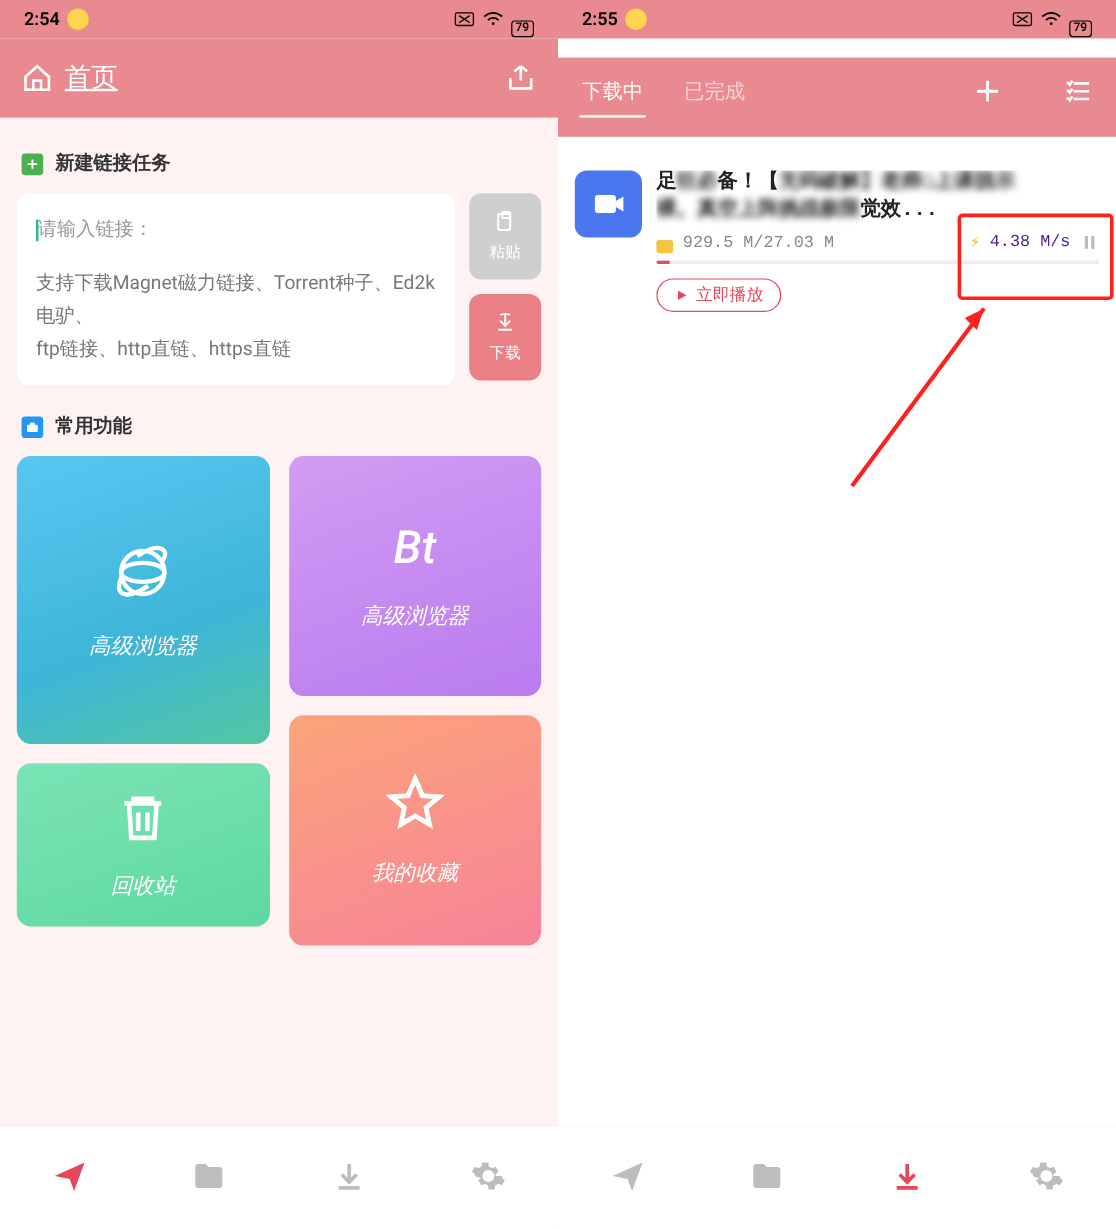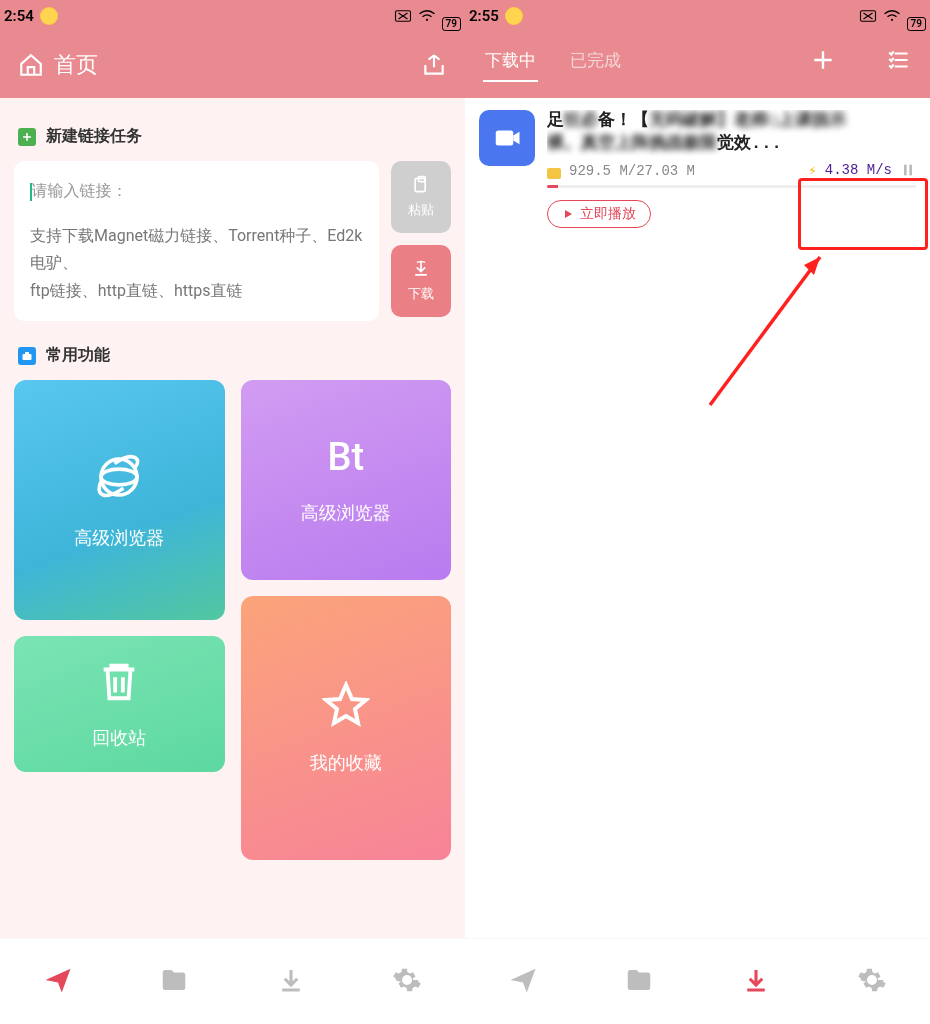--- a/index.html
+++ b/index.html
@@ -12,28 +12,28 @@
   overflow: hidden;
 }
 .phone {
   width: 465px;
   height: 1024px;
   position: relative;
   display: flex;
   flex-direction: column;
   background: #fef2f3;
 }
-.phone-right { background: #fff; }
+.phone-right { background: #fff; gap: 16px; }
 .statusbar {
   height: 32px;
   background: #e88a8f;
   color: #000;
   display: flex;
   align-items: center;
-  padding: 0 4px;
+  padding: 0 20px;
   font-size: 15px;
   font-weight: 600;
 }
 .statusbar .time { flex: 0 0 auto; }
 .statusbar .emoji {
   width: 18px; height: 18px; margin-left: 6px;
   background: radial-gradient(circle, #ffd54f 60%, #ffb300 100%);
   border-radius: 50%;
   display: inline-block;
 }
@@ -42,20 +42,21 @@
   border: 1.5px solid #000; border-radius: 3px;
   font-size: 10px; padding: 0 3px; line-height: 12px; margin-top: 16px;
 }
 .header {
   background: #e88a8f;
   height: 66px;
   display: flex;
   align-items: center;
   padding: 0 18px;
   color: #fff;
+  text-decoration: underline;
 }
 .header .title { font-size: 22px; font-weight: 500; margin-left: 10px; }
 .header .spacer { flex: 1; }
 .icon-svg { display: block; }
 .tabs {
   background: #e88a8f;
   height: 66px;
   display: flex;
   align-items: center;
   padding: 0 18px 10px 18px;
@@ -102,37 +103,37 @@
 .side-btn {
   height: 72px; border-radius: 10px;
   display: flex; flex-direction: column; align-items: center; justify-content: center;
   color: #fff; font-size: 13px; gap: 6px;
 }
 .paste-btn { background: #cfcfcf; }
 .download-btn { background: #eb7f86; }
 .feature-card {
   border-radius: 12px;
   display: flex; flex-direction: column; align-items: center; justify-content: center;
-  color: #fff; font-size: 18px; gap: 22px;
+  color: #fff; font-size: 18px; gap: 22px; font-style: italic;
 }
 .card-browser {
   grid-column: 1; grid-row: 1 / span 2;
   height: 240px;
   background: linear-gradient(160deg, #59c7f0 0%, #3eb5d9 60%, #52c7a0 100%);
 }
 .card-bt {
   height: 200px;
   background: linear-gradient(160deg, #d29cf2 0%, #b97bef 100%);
 }
 .card-recycle {
   height: 136px;
   background: linear-gradient(160deg, #7be4b4 0%, #5dd8a0 100%);
 }
 .card-fav {
-  height: 264px;
+  height: 192px;
   background: linear-gradient(160deg, #fba47a 0%, #f78398 100%);
 }
 .grid2 { display: grid; grid-template-columns: 1fr 1fr; gap: 16px; margin-top: 10px; }
 .grid-col { display: flex; flex-direction: column; gap: 16px; }
 .bt-label { font-size: 38px; font-weight: 500; }
 .bottom-nav {
   height: 86px;
   background: #fff;
   display: flex;
   align-items: center;

